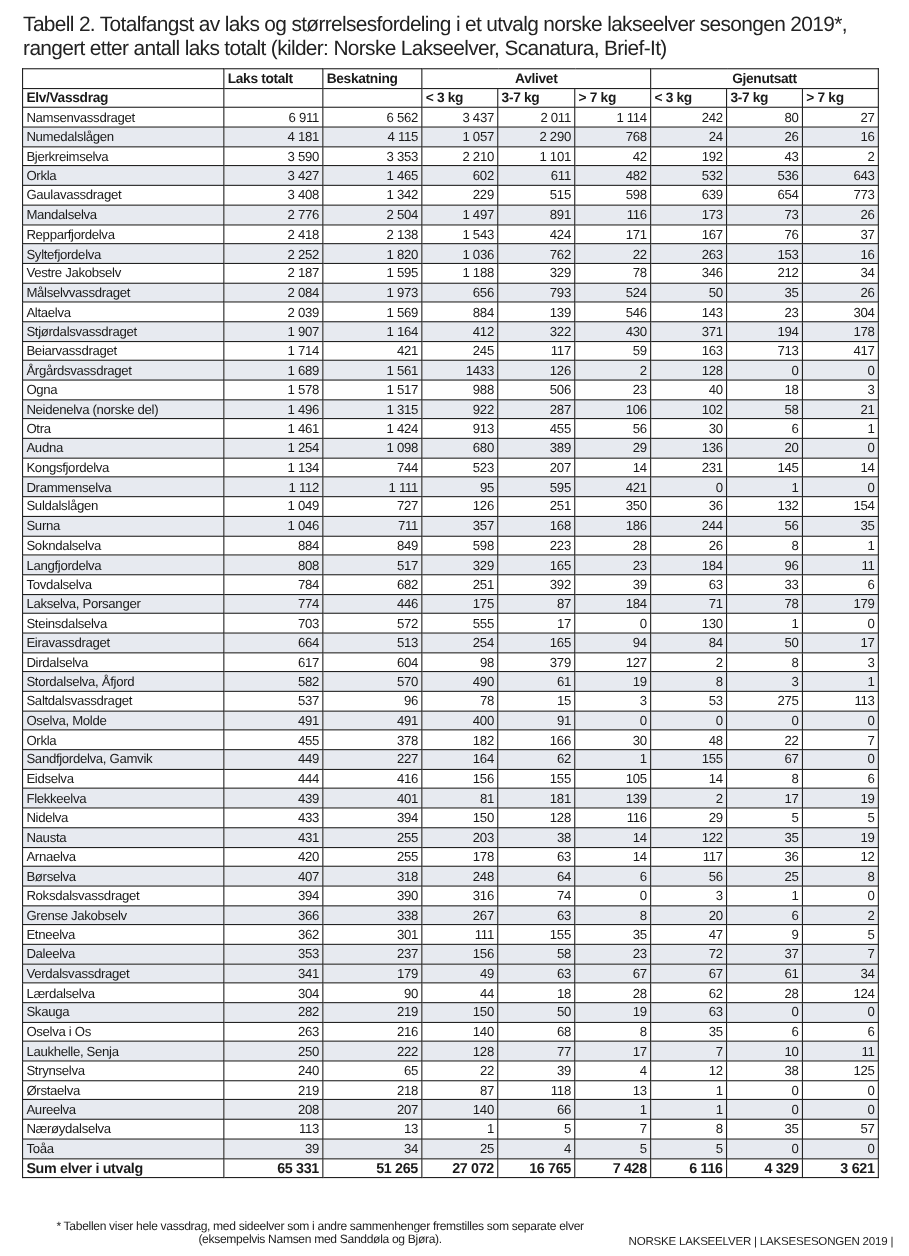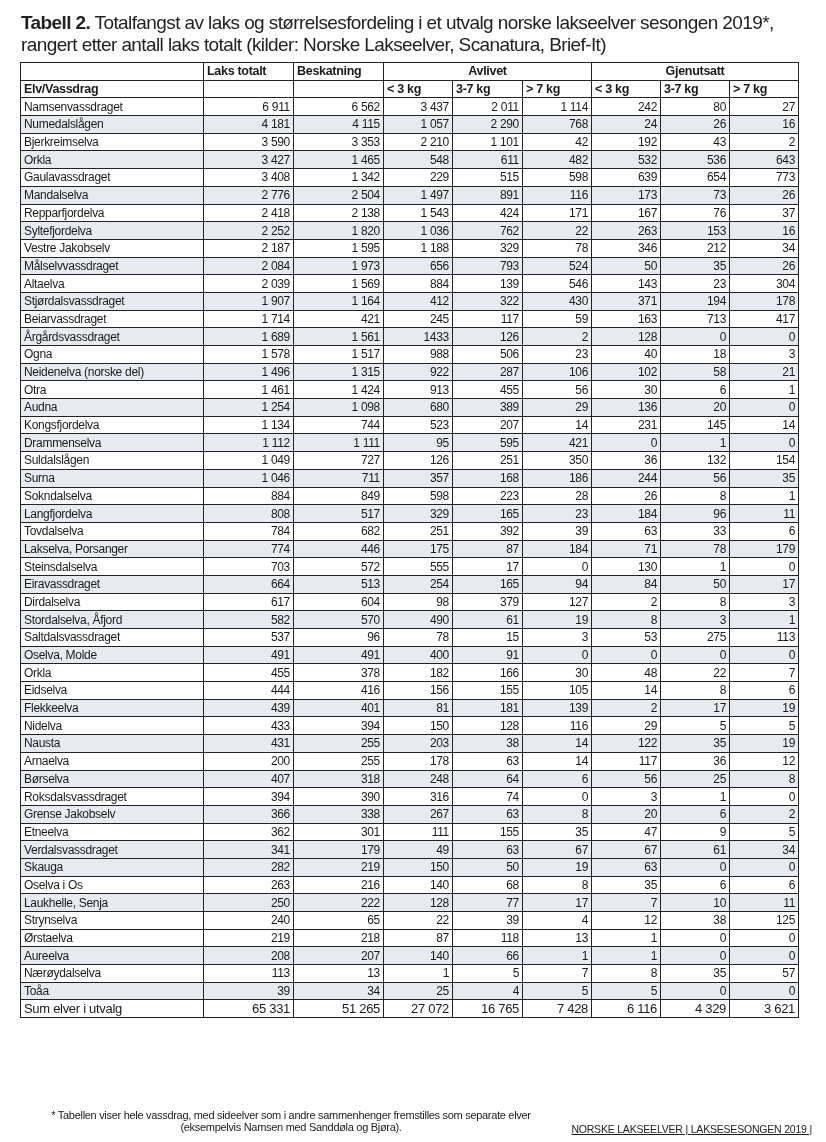--- a/index.html
+++ b/index.html
@@ -1,30 +1,30 @@
 <!DOCTYPE html>
 <html><head>
 <meta charset="utf-8">
 <style>
   html, body { margin:0; padding:0; background:#ffffff; }
   body { width:826px; height:1142px; position:relative; overflow:hidden;
          font-family:"Liberation Sans", sans-serif; color:#1a1a1a; }
   .title { position:absolute; left:21px; top:12px; width:790px; font-size:19px; line-height:22px;
            letter-spacing:-0.6px; color:#222; }
-  .title b { font-weight:bold; }
+  .title b { font-weight:normal; }
   table { position:absolute; left:20px; top:62px; border-collapse:collapse; table-layout:fixed;
           width:778px; font-size:12px; letter-spacing:-0.3px; }
   td, th { border:1px solid #222; padding:0 3px; height:16.7px; line-height:16px; white-space:nowrap; overflow:hidden; }
   th { font-weight:bold; text-align:left; font-size:12.5px; }
   th.center { text-align:center;margin-top:16px; }
   td.num { text-align:right; }
   tr.alt td { background:#e7eaf0; }
-  tr.sum td { font-weight:normal; font-size:13px; }
+  tr.sum td { font-weight:bold; font-size:13px; }
   .foot { position:absolute; left:21px; top:1109px; font-size:11px; line-height:12px; letter-spacing:-0.3px; color:#222; width:540px;text-align:center; }
-  .brand { position:absolute; right:14px; top:1123px; font-size:10.5px; letter-spacing:-0.2px; color:#222;text-decoration:underline; }
+  .brand { position:absolute; right:14px; top:1123px; font-size:10.5px; letter-spacing:-0.2px; color:#222; }
 </style>
 </head>
 <body>
 
 <div class="title"><b>Tabell 2.</b><span> Totalfangst av laks og størrelsesfordeling i et utvalg norske lakseelver sesongen 2019*, rangert etter antall laks totalt (kilder: Norske Lakseelver, Scanatura, Brief-It)</span></div>
 
 <table>
   <colgroup>
     <col style="width:183px">
       <col style="width:90px">
@@ -87,21 +87,21 @@
         <td class="num">1 101</td>
         <td class="num">42</td>
         <td class="num">192</td>
         <td class="num">43</td>
         <td class="num">2</td>
       </tr>
       <tr class="alt">
         <td>Orkla</td>
         <td class="num">3 427</td>
         <td class="num">1 465</td>
-        <td class="num">548</td>
+        <td class="num">602</td>
         <td class="num">611</td>
         <td class="num">482</td>
         <td class="num">532</td>
         <td class="num">536</td>
         <td class="num">643</td>
       </tr>
       <tr>
         <td>Gaulavassdraget</td>
         <td class="num">3 408</td>
         <td class="num">1 342</td>
@@ -413,20 +413,31 @@
         <td>Orkla</td>
         <td class="num">455</td>
         <td class="num">378</td>
         <td class="num">182</td>
         <td class="num">166</td>
         <td class="num">30</td>
         <td class="num">48</td>
         <td class="num">22</td>
         <td class="num">7</td>
       </tr>
+      <tr class="alt">
+        <td>Sandfjordelva, Gamvik</td>
+        <td class="num">449</td>
+        <td class="num">227</td>
+        <td class="num">164</td>
+        <td class="num">62</td>
+        <td class="num">1</td>
+        <td class="num">155</td>
+        <td class="num">67</td>
+        <td class="num">0</td>
+      </tr>
       <tr>
         <td>Eidselva</td>
         <td class="num">444</td>
         <td class="num">416</td>
         <td class="num">156</td>
         <td class="num">155</td>
         <td class="num">105</td>
         <td class="num">14</td>
         <td class="num">8</td>
         <td class="num">6</td>
@@ -459,21 +470,21 @@
         <td class="num">255</td>
         <td class="num">203</td>
         <td class="num">38</td>
         <td class="num">14</td>
         <td class="num">122</td>
         <td class="num">35</td>
         <td class="num">19</td>
       </tr>
       <tr>
         <td>Arnaelva</td>
-        <td class="num">200</td>
+        <td class="num">420</td>
         <td class="num">255</td>
         <td class="num">178</td>
         <td class="num">63</td>
         <td class="num">14</td>
         <td class="num">117</td>
         <td class="num">36</td>
         <td class="num">12</td>
       </tr>
       <tr class="alt">
         <td>Børselva</td>
@@ -513,29 +524,51 @@
         <td class="num">362</td>
         <td class="num">301</td>
         <td class="num">111</td>
         <td class="num">155</td>
         <td class="num">35</td>
         <td class="num">47</td>
         <td class="num">9</td>
         <td class="num">5</td>
       </tr>
       <tr class="alt">
+        <td>Daleelva</td>
+        <td class="num">353</td>
+        <td class="num">237</td>
+        <td class="num">156</td>
+        <td class="num">58</td>
+        <td class="num">23</td>
+        <td class="num">72</td>
+        <td class="num">37</td>
+        <td class="num">7</td>
+      </tr>
+      <tr class="alt">
         <td>Verdalsvassdraget</td>
         <td class="num">341</td>
         <td class="num">179</td>
         <td class="num">49</td>
         <td class="num">63</td>
         <td class="num">67</td>
         <td class="num">67</td>
         <td class="num">61</td>
         <td class="num">34</td>
+      </tr>
+      <tr>
+        <td>Lærdalselva</td>
+        <td class="num">304</td>
+        <td class="num">90</td>
+        <td class="num">44</td>
+        <td class="num">18</td>
+        <td class="num">28</td>
+        <td class="num">62</td>
+        <td class="num">28</td>
+        <td class="num">124</td>
       </tr>
       <tr class="alt">
         <td>Skauga</td>
         <td class="num">282</td>
         <td class="num">219</td>
         <td class="num">150</td>
         <td class="num">50</td>
         <td class="num">19</td>
         <td class="num">63</td>
         <td class="num">0</td>

